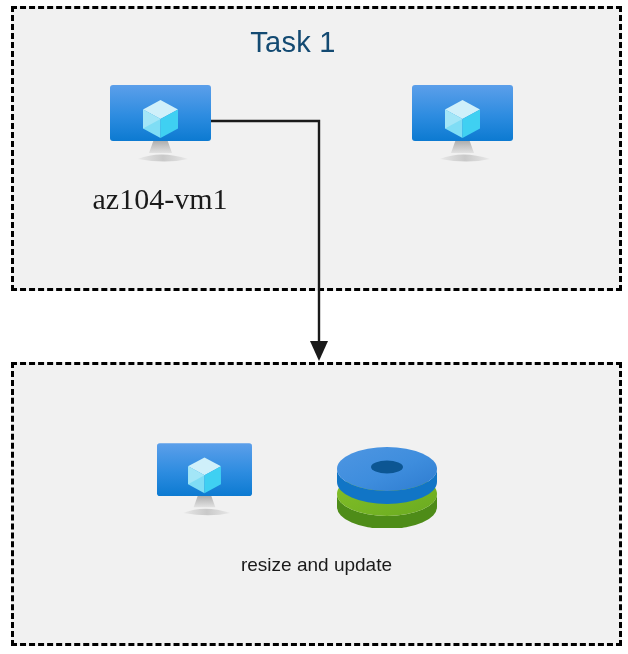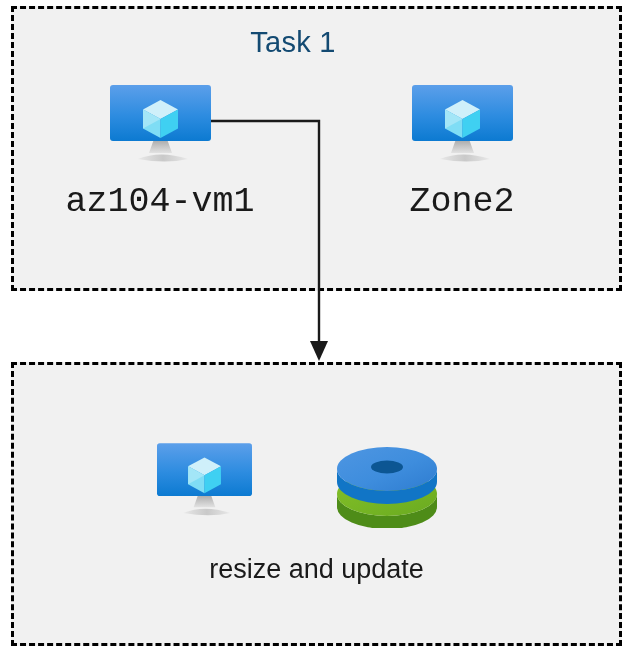--- a/index.html
+++ b/index.html
@@ -45,25 +45,25 @@
 
   
   .node {
     position: absolute;
     text-align: center;
   }
   #vm1-node { left: 60px;  top: 85px; width: 200px; }
   #vm2-node { left: 362px; top: 85px; width: 200px; }
 
   .node-label {
-    font-size: 35px;
+    font-size: 30px;
     color: #1A1A1A;
     line-height: 1.22;
     white-space: nowrap;
-    font-family: Liberation Mono, monospace;
+    font-family: Liberation Serif, serif;
     user-select: none;
     margin-top: 8px;
   }
   #vm1-node .node-label-wrap,
   #vm2-node .node-label-wrap { margin-top: 18px; }
 
   
   .vm-icon { display: block; margin: 0 auto; }
 
   
@@ -76,21 +76,21 @@
   }
   #t2-vm-icon   { position: absolute; left: 146px; top: 0px; }
   #t2-disk-icon { position: absolute; left: 322px; top: 6px; }
 
   #task2-caption {
     position: absolute;
     left: 11px;
     top: 554px;
     width: 611px;
     text-align: center;
-    font-size: 27px;
+    font-size: 19px;
     color: #1A1A1A;
     white-space: nowrap;
     font-family: "Liberation Sans", sans-serif;
     user-select: none;
   }
 
   
   #connector {
     position: absolute;
     left: 0;
@@ -164,21 +164,20 @@
       <path d="M28 74 q22 -9 50 0 q-22 5 -50 0 Z" fill="url(#mbase2)"></path>
       <rect x="0" y="0" width="101" height="56" rx="3" ry="3" fill="url(#mscr2)"></rect>
       <g>
         <path d="M50.5 15 L68 24.5 L50.5 34 L33 24.5 Z" fill="#CFF0FA"></path>
         <path d="M33 24.5 L50.5 34 L50.5 53 L33 43.5 Z" fill="#7FDDF5"></path>
         <path d="M68 24.5 L50.5 34 L50.5 53 L68 43.5 Z" fill="#3FD0F2"></path>
         <path d="M33 24.5 L50.5 34 L33 43.5 Z" fill="#A9E7F7" opacity="0.85"></path>
       </g>
     </svg>
     <div class="node-label-wrap">
-      <div class="node-label">Zone2</div>
     </div>
   </div>
 
   <div class="task-box" id="task2-box"></div>
 
 
   <div id="task2-icons">
 
     <svg id="t2-vm-icon" width="95" height="80" viewBox="0 0 101 78">
       <defs>

